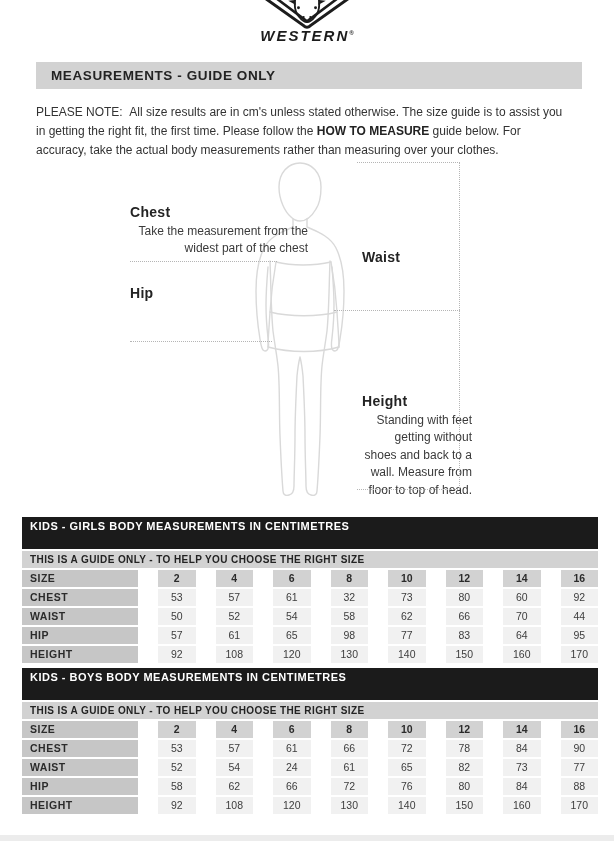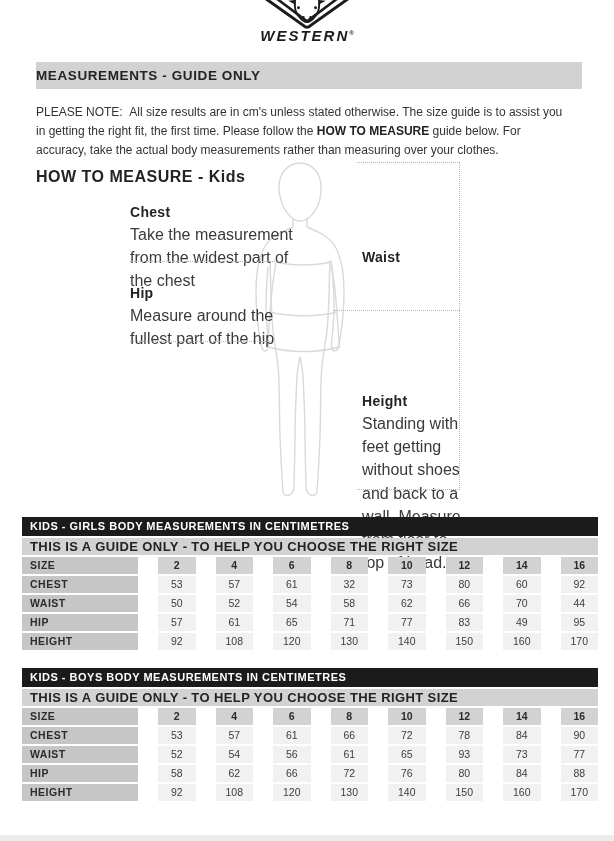--- a/index.html
+++ b/index.html
@@ -8,43 +8,43 @@
   .page { position:relative; width:614px; height:841px; background:#fff; overflow:hidden; }
 
   
   .logo-wrap { position:absolute; top:0; left:0; width:614px; text-align:center; }
   .logo-wrap svg { display:block; margin:0 auto; }
   .logo-text { font-weight:bold; font-style:italic; font-size:15px; letter-spacing:2px; color:#1c1c1c; margin-top:-2px; }
   .logo-text sup { font-size:6px; letter-spacing:0; vertical-align:super; }
 
   
   .title-bar { position:absolute; left:36px; top:62px; width:546px; height:27px; background:#d2d2d2;
-               display:flex; align-items:center; 
+               display:flex; align-items:center; padding-left:15px;
                font-size:13.5px; font-weight:bold; letter-spacing:.6px; color:#232323; }
 
   
   .note { position:absolute; left:36px; top:103px; width:532px; font-size:12px; line-height:1.6; color:#333; }
   .note strong { color:#222; }
 
   
   .htm-heading { position:absolute; left:36px; top:168px; font-size:16px; font-weight:bold; letter-spacing:.5px; color:#232323; }
 
   
   .fig-label { position:absolute; }
   .fig-label h3 { font-size:14px; font-weight:bold; letter-spacing:.3px; color:#232323; margin-bottom:3px; }
-  .fig-label p { font-size:16px; line-height:1.45; color:#3a3a3a; }
+  .fig-label p { font-size:12px; line-height:1.45; color:#3a3a3a;text-align:right; }
   .dotted-h { position:absolute; border-top:1px dotted #b5b5b5; height:0; }
   .dotted-v { position:absolute; border-left:1px dotted #b5b5b5; width:0; }
   .child-svg { position:absolute; left:250px; top:161px; }
 
   
   .size-table { position:absolute; left:22px; width:576px; }
-  .tbl-title { height:19px; background:#1b1b1b; color:#ffffff; font-size:11px; font-weight:bold; letter-spacing:.5px;
+  .tbl-title { height:32px; background:#1b1b1b; color:#ffffff; font-size:11px; font-weight:bold; letter-spacing:.5px;
                line-height:19px; padding-left:8px; margin-bottom:2px; }
-  .tbl-sub { height:17px; background:#d2d2d2; color:#232323; font-size:13px; font-weight:bold; letter-spacing:.4px;
+  .tbl-sub { height:17px; background:#d2d2d2; color:#232323; font-size:10px; font-weight:bold; letter-spacing:.4px;
              line-height:17px; padding-left:8px; margin-bottom:2px; }
   .trow { display:grid; grid-template-columns:116px repeat(8, 1fr); gap:20px; margin-bottom:2px; }
   .tcell { height:17px; line-height:17px; font-size:10.5px; }
   .tcell.label { background:#c6c6c6; font-weight:bold; letter-spacing:.5px; padding-left:8px; color:#2b2b2b; }
   .tcell.size  { background:#d2d2d2; font-weight:bold; text-align:center; color:#2b2b2b; }
   .tcell.val   { background:#f1f1f1; text-align:center; color:#3d3d3d; }
 
   .bottom-strip { position:absolute; left:0; top:835px; width:614px; height:6px; background:#ececec; }
 </style>
 </head>
@@ -70,21 +70,20 @@
     </svg>
     <div class="logo-text"><span>WESTERN</span><sup>®</sup></div>
   </header>
 
   <div class="title-bar">
     <span>MEASUREMENTS - GUIDE ONLY</span>
   </div>
 
   <p class="note"><span>PLEASE NOTE: &nbsp;All size results are in cm's unless stated otherwise. The size guide is to assist you in getting the right fit, the first time. Please follow the </span><strong>HOW TO MEASURE</strong><span> guide below. For accuracy, take the actual body measurements rather than measuring over your clothes.</span></p>
 
-  <h2 class="htm-heading">HOW TO MEASURE - Kids</h2>
 
   <svg class="child-svg" width="104" height="336" viewBox="0 0 104 336" aria-hidden="true">
     <g fill="none" stroke="#d9d9d9" stroke-width="1.4" stroke-linecap="round" stroke-linejoin="round">
 
       <path d="M50,2 C38,2 29,12 29,26 C29,39 35,51 41,56 C44,59 47,60 50,60 C56,60 62,55 66,48 C70,42 71,34 71,26 C71,12 62,2 50,2 Z"></path>
 
       <path d="M43,58 L43,66 C34,70 20,75 14,87 C8,99 6,114 6,130 C6,148 8,166 10,178 C11,185 12,190 15,190 C19,190 19,184 18,177 C17,168 16,156 16,144 C16,132 17,118 18,106"></path>
 
       <path d="M57,58 L57,66 C66,70 80,75 86,87 C92,99 94,114 94,130 C94,148 92,166 90,178 C89,185 88,190 85,190 C81,190 81,184 82,177 C83,168 84,156 84,144 C84,132 83,118 82,106"></path>
 
@@ -101,21 +100,20 @@
   </svg>
 
   <div class="fig-label" style="left:130px; top:204px; width:178px;">
     <h3>Chest</h3>
     <p>Take the measurement from the widest part of the chest</p>
   </div>
   <div class="dotted-h" style="left:130px; top:261px; width:147px;"></div>
 
   <div class="fig-label" style="left:130px; top:285px; width:150px;">
     <h3>Hip</h3>
-    <p>Measure around the fullest part of the hip</p>
   </div>
   <div class="dotted-h" style="left:130px; top:341px; width:142px;"></div>
 
   <div class="fig-label" style="left:362px; top:249px; width:112px;">
     <h3>Waist</h3>
   </div>
   <div class="dotted-h" style="left:334px; top:310px; width:126px;"></div>
 
   <div class="fig-label" style="left:362px; top:393px; width:110px;">
     <h3>Height</h3>
@@ -160,24 +158,24 @@
           <div class="tcell val">62</div>
           <div class="tcell val">66</div>
           <div class="tcell val">70</div>
           <div class="tcell val">44</div>
         </div>
         <div class="trow">
           <div class="tcell label">HIP</div>
           <div class="tcell val">57</div>
           <div class="tcell val">61</div>
           <div class="tcell val">65</div>
-          <div class="tcell val">71</div>
+          <div class="tcell val">98</div>
           <div class="tcell val">77</div>
           <div class="tcell val">83</div>
-          <div class="tcell val">49</div>
+          <div class="tcell val">64</div>
           <div class="tcell val">95</div>
         </div>
         <div class="trow">
           <div class="tcell label">HEIGHT</div>
           <div class="tcell val">92</div>
           <div class="tcell val">108</div>
           <div class="tcell val">120</div>
           <div class="tcell val">130</div>
           <div class="tcell val">140</div>
           <div class="tcell val">150</div>
@@ -210,24 +208,24 @@
           <div class="tcell val">66</div>
           <div class="tcell val">72</div>
           <div class="tcell val">78</div>
           <div class="tcell val">84</div>
           <div class="tcell val">90</div>
         </div>
         <div class="trow">
           <div class="tcell label">WAIST</div>
           <div class="tcell val">52</div>
           <div class="tcell val">54</div>
-          <div class="tcell val">56</div>
+          <div class="tcell val">24</div>
           <div class="tcell val">61</div>
           <div class="tcell val">65</div>
-          <div class="tcell val">93</div>
+          <div class="tcell val">82</div>
           <div class="tcell val">73</div>
           <div class="tcell val">77</div>
         </div>
         <div class="trow">
           <div class="tcell label">HIP</div>
           <div class="tcell val">58</div>
           <div class="tcell val">62</div>
           <div class="tcell val">66</div>
           <div class="tcell val">72</div>
           <div class="tcell val">76</div>

